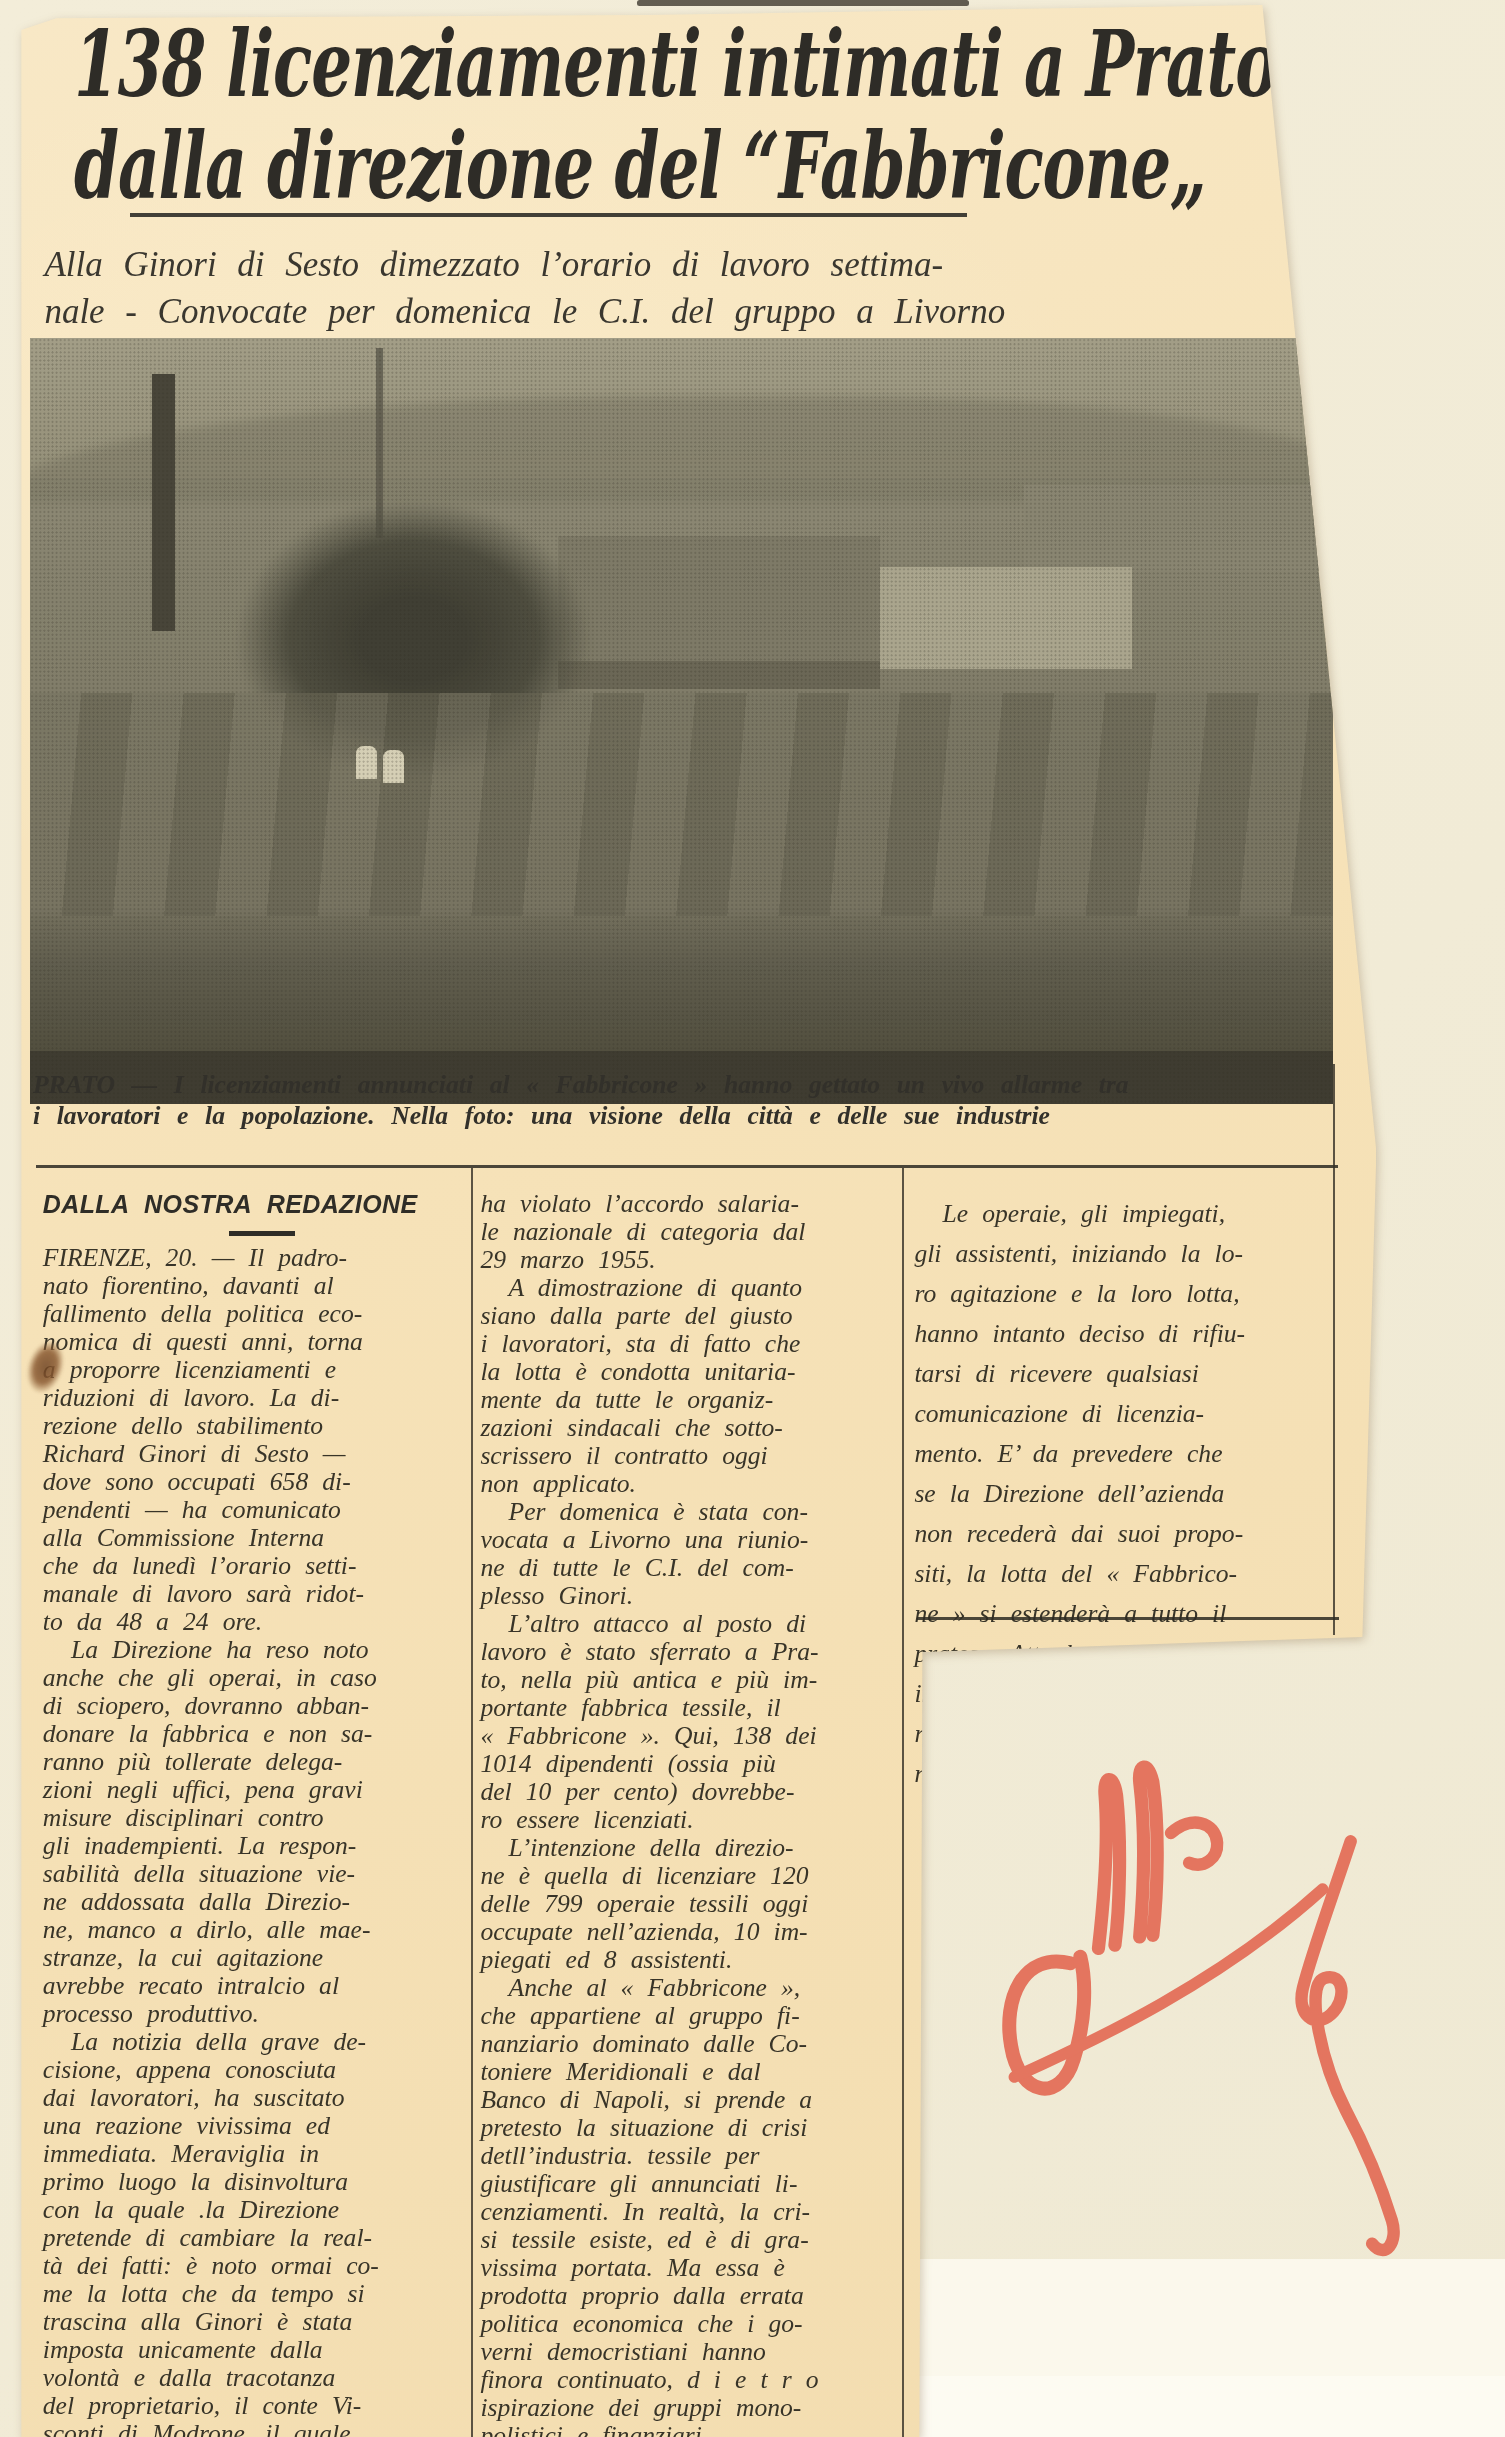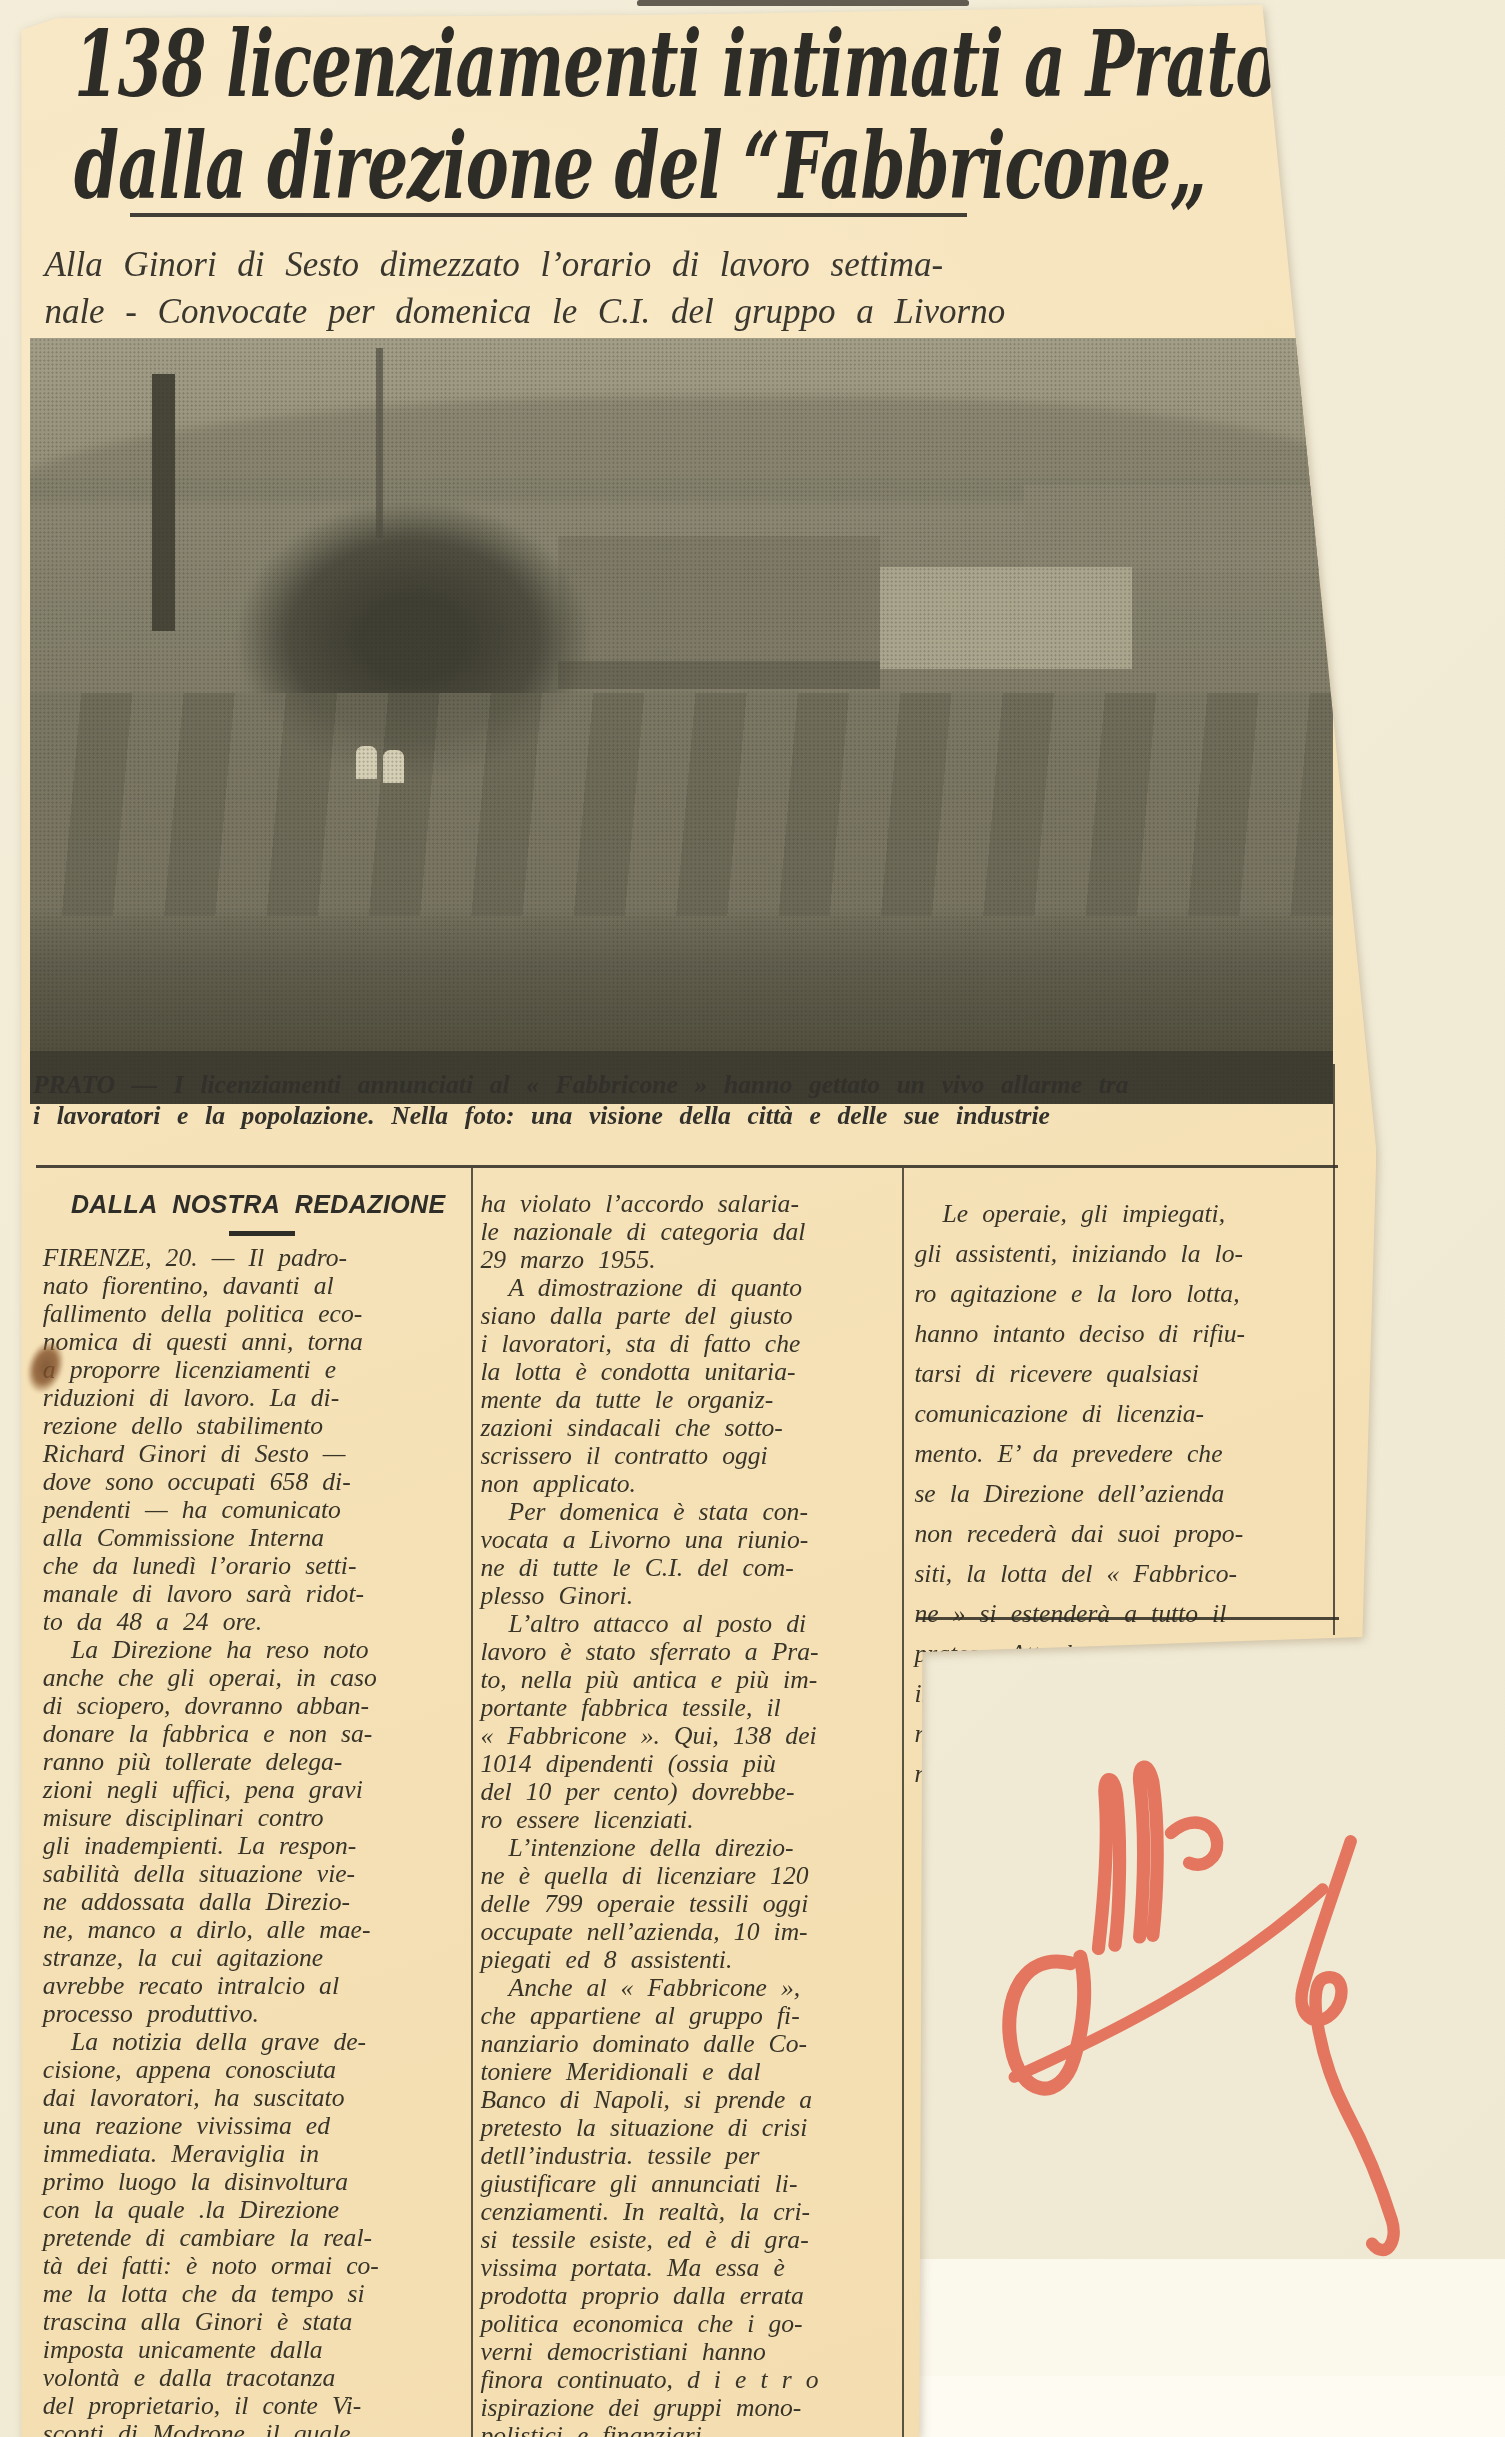--- a/index.html
+++ b/index.html
@@ -57,21 +57,21 @@
 
   
   .caption{
     left:11.5px;top:1064px;width:1307px;
     font-weight:700;font-size:25.6px;line-height:31px;color:#32302a;
     word-spacing:.40em;white-space:pre-wrap;
   }
   .caption-rule{left:15px;top:1160px;width:1302px;height:3.3px;background:rgba(45,42,34,.85);}
 
   
-  .kicker{left:21.4px;top:1185px;width:431px;text-align:center;
+  .kicker{left:21.4px;top:1185px;width:431px;text-align:left;
     font-family:"Liberation Sans",sans-serif;font-weight:700;font-size:25px;
     letter-spacing:0.4px;word-spacing:8.2px;color:#2f2d27;}
   .kicker-rule{left:208px;top:1226px;width:66px;height:5px;background:#2f2d27;}
   .col{white-space:pre-wrap;font-size:25.6px;color:#383428;word-spacing:.30em;}
   .col1{left:21.4px;top:1239px;width:426px;line-height:28px;}
   .col2{left:459px;top:1185px;width:419px;line-height:28px;}
   .col3{left:893px;top:1189px;width:412px;line-height:40px;}
   .vrule{width:1.6px;background:rgba(52,48,38,.8);}
   .vrule1{left:450px;top:1163px;height:1270px;}
   .vrule2{left:881px;top:1163px;height:1270px;}

